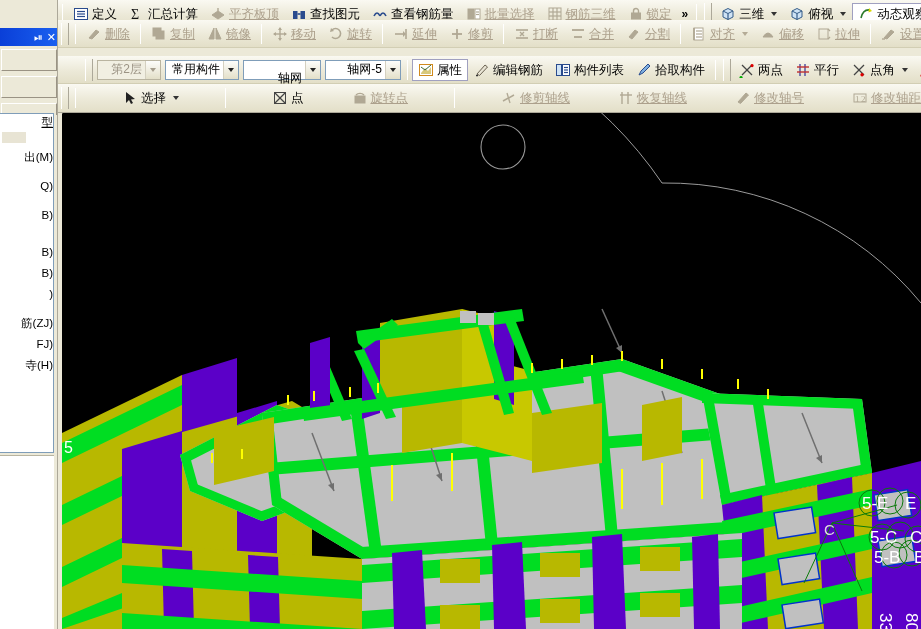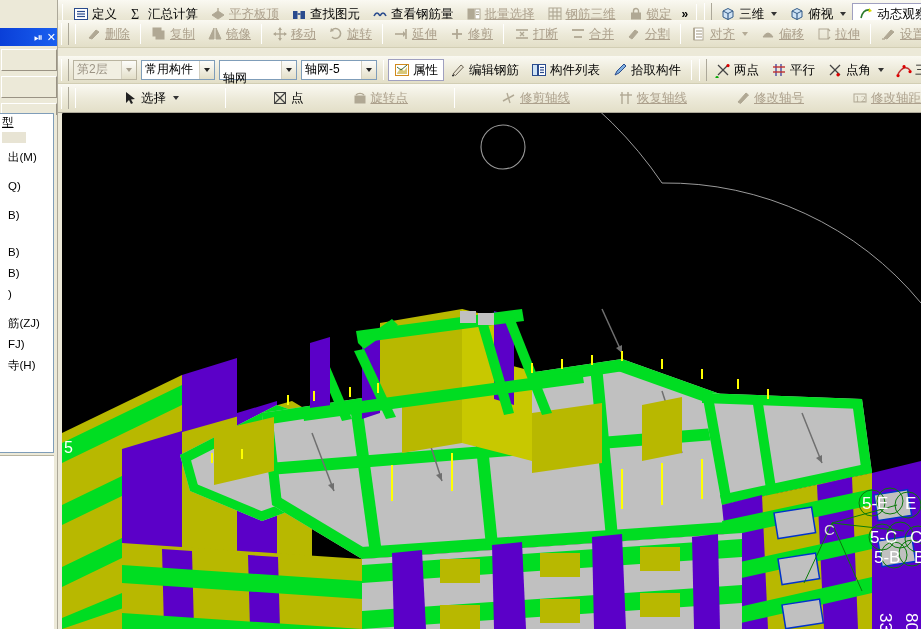--- a/index.html
+++ b/index.html
@@ -1,18 +1,18 @@
 <!DOCTYPE html>
 <html><head>
 <meta charset="utf-8">
 <style>
   * { box-sizing: border-box; margin:0; padding:0; }
   html,body { width:921px; height:629px; overflow:hidden; background:#ece9d8;
     font-family:"Liberation Sans","DejaVu Sans",sans-serif; font-size:12px; color:#000; }
-  #app { position:relative; width:915px; height:629px; }
+  #app { position:relative; width:915px; height:629px;text-align:right; }
 
   
   .tbrow { position:absolute; left:0; width:921px; height:28px;
            background:linear-gradient(#faf9f2,#ece9d8 55%,#e3dfc8);
            border-bottom:1px solid #d2ceb4; display:flex; align-items:center; }
   .grip { width:8px; height:22px; margin:0 2px 0 3px; flex:0 0 auto;
           border-left:1px solid #fff; border-right:1px solid #aca899; }
   .sep  { width:1px; height:20px; margin:0 4px; background:#aca899;
           border-right:1px solid #fff; flex:0 0 auto; }
   .tbtn { display:flex; align-items:center; gap:3px; height:22px; padding:0 5px;
@@ -285,21 +285,21 @@
         <div class="tbtn dis">
           <svg class="ico" viewBox="0 0 16 16">
             <path d="M3 12 L10 4 L13 6 L6 13 Z" fill="#b0a894" stroke="#b0a894" stroke-width="1"></path>
             <line x1="1" y1="13" x2="4" y2="13" stroke="#b0a894" stroke-width="1.4"></line>
           </svg>
           <span class="lb">设置夹点</span>
         </div>
       </div>
   </div>
 
-  <div class="tbrow" style="top:56px;">
+  <div class="tbrow" style="top:56px;padding-left:24px;">
     <div style="width:58px;flex:0 0 auto;"></div>
     <div class="grip"></div>
     <div id="tb3combos" style="display:flex;align-items:center;">
         <div class="combo dis" style="width: 64px;">
           <div class="cv" style="flex: 1 1 0%;">第2层</div>
           <div class="cb">
             <i></i>
           </div>
         </div>
         <div class="combo" style="width: 74px;">

